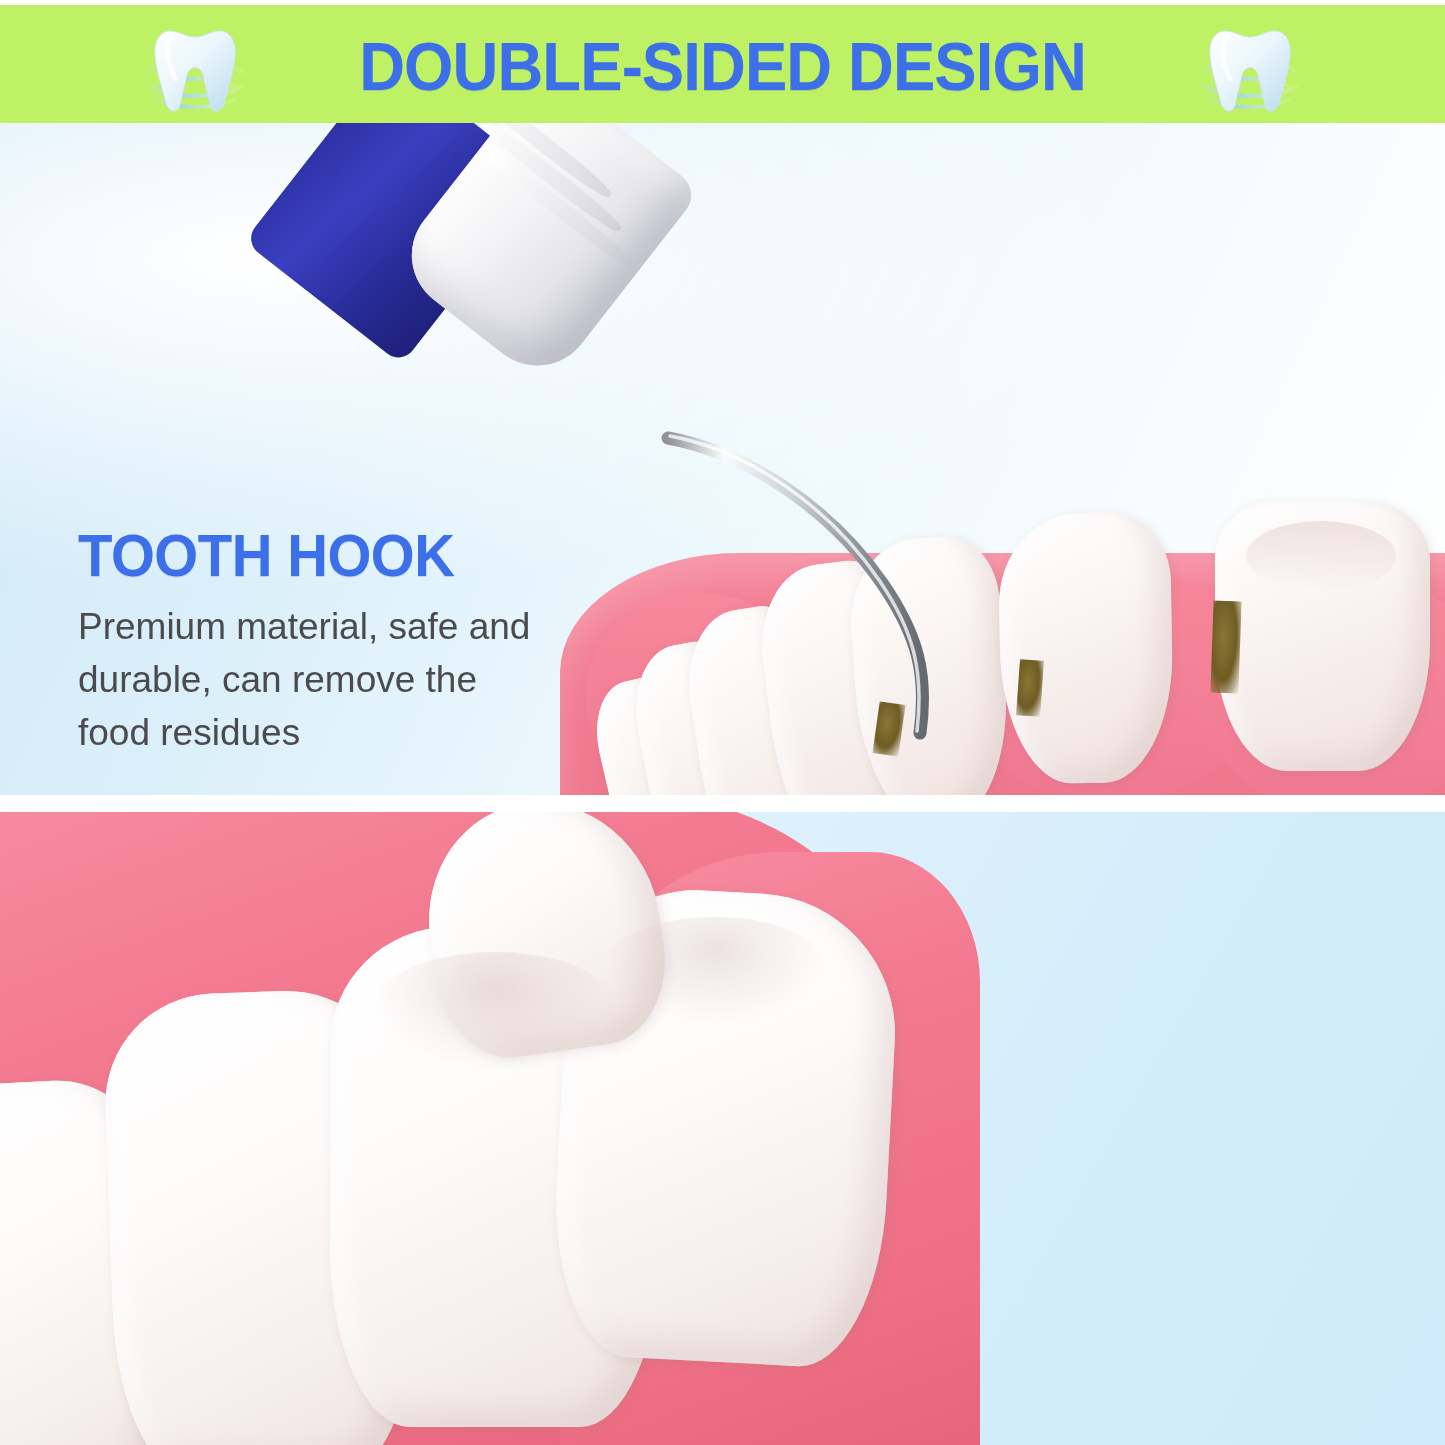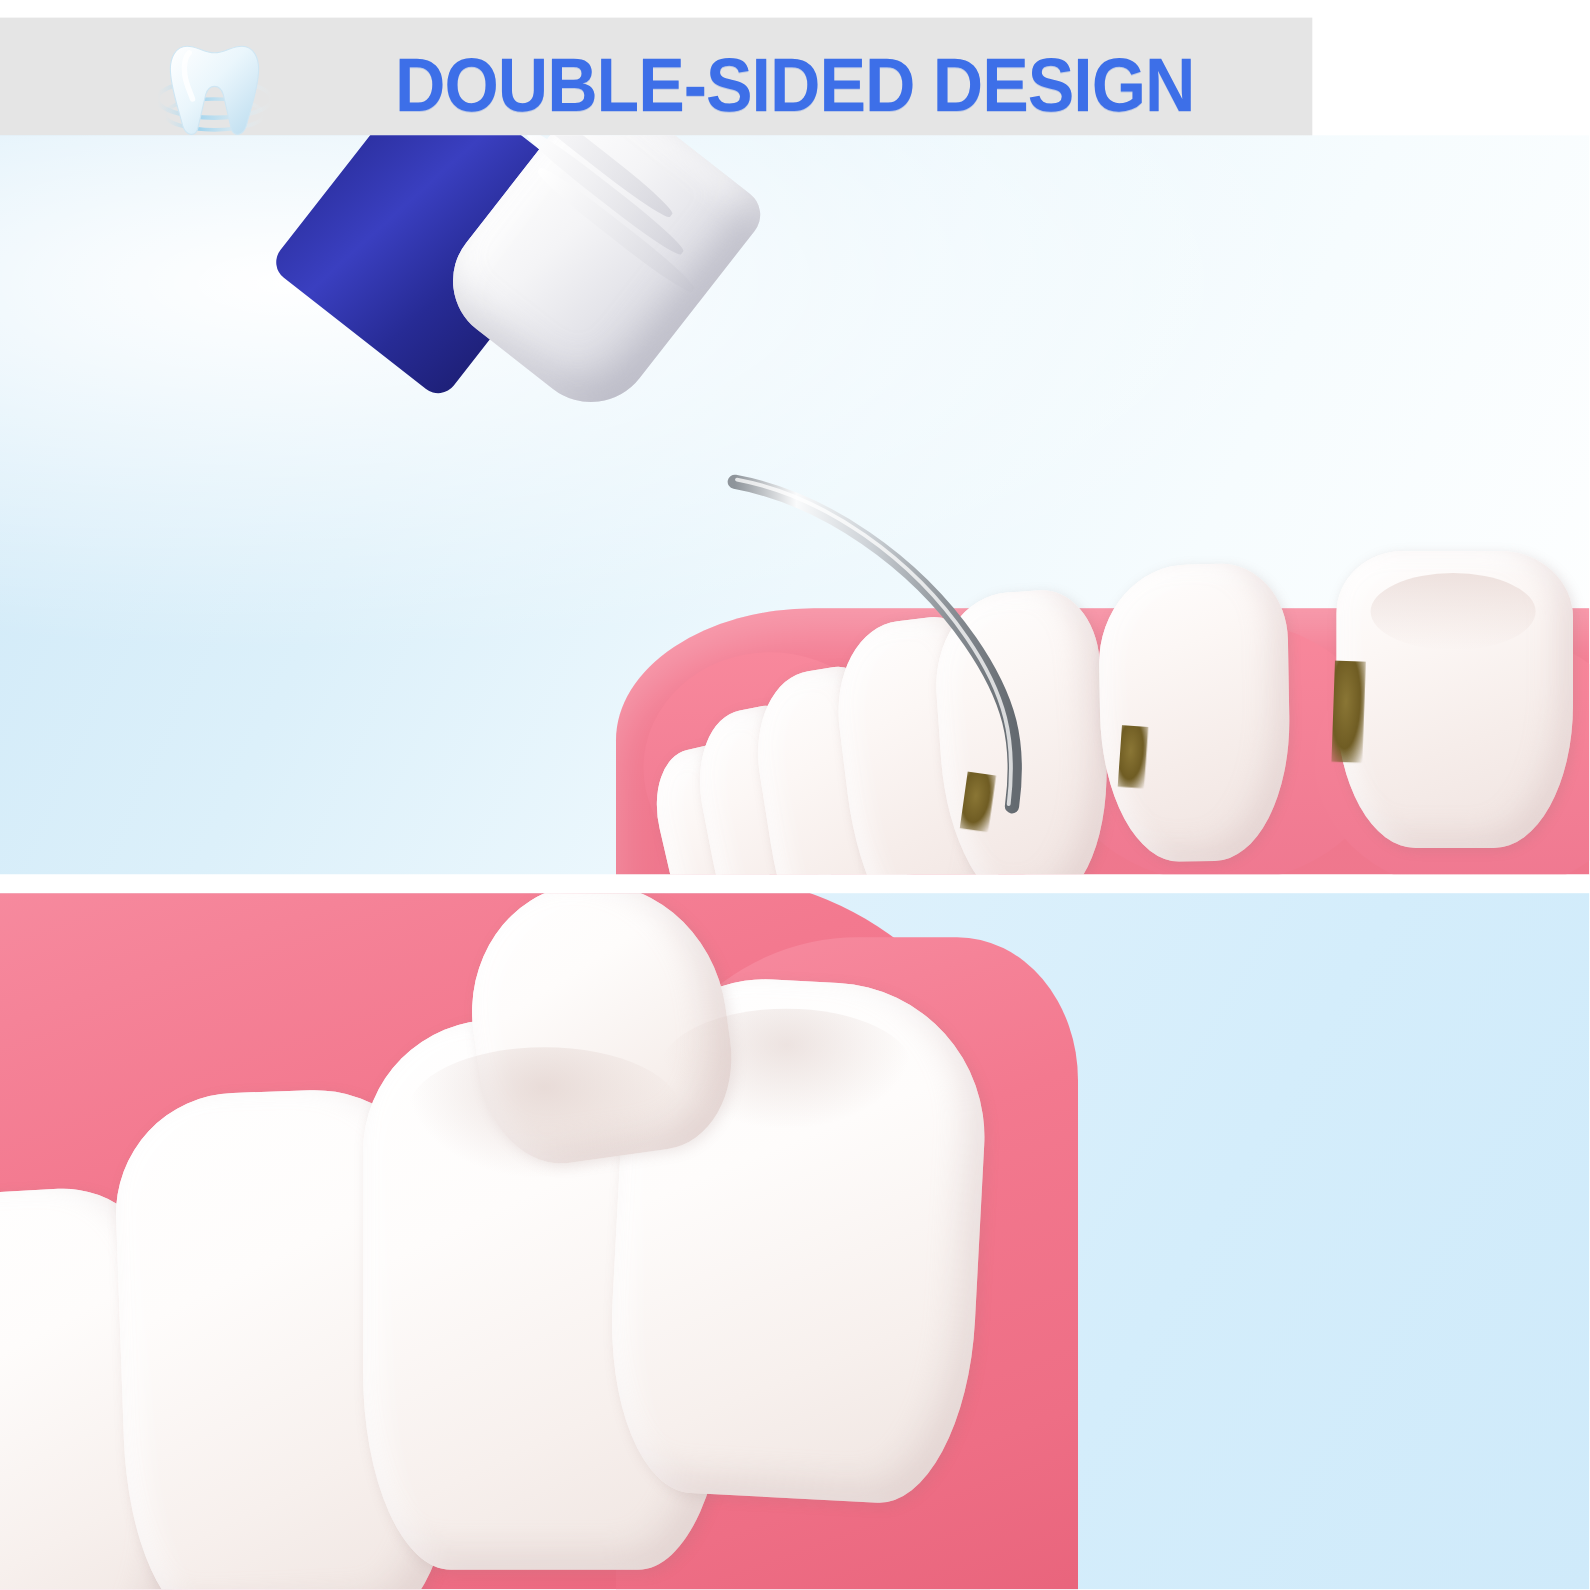--- a/index.html
+++ b/index.html
@@ -7,22 +7,22 @@
 
   #page{
     position:relative;
     width:1445px;height:1445px;
     overflow:hidden;
     background:#ffffff;
   }
 
   
   #header{
-    position:absolute;left:0;top:16px;width:1193px;height:123px;
-    background:#e5e5e5;
+    position:absolute;left:0;top:5px;width:1445px;height:123px;
+    background:#bef264;
     overflow:hidden;
   }
   #header-title{
     position:absolute;left:0;top:0;width:1445px;height:123px;
     display:flex;align-items:center;justify-content:center;
     font-family:"Liberation Sans",sans-serif;
     font-weight:bold;
     font-size:69px;
     letter-spacing:-1px;
     color:#3D6FE8;
@@ -223,20 +223,28 @@
 
     <div id="tool-top">
       <div class="handle-blue" style="left:-60px;top:-30px;width:200px;height:235px;border-radius:18px;transform:rotate(38deg);"></div>
       <div class="ferrule" style="left:90px;top:-20px;width:200px;height:250px;border-radius:24px 24px 56px 56px;transform:rotate(38deg);
                   box-shadow:inset -22px -10px 36px rgba(160,160,175,.45), inset 16px 10px 30px rgba(255,255,255,.95);"></div>
       <div class="ferrule-rib" style="left:96px;top:10px;width:178px;height:16px;transform:rotate(38deg);"></div>
       <div class="ferrule-rib" style="left:106px;top:44px;width:178px;height:16px;transform:rotate(38deg);"></div>
       <div class="ferrule-rib" style="left:116px;top:78px;width:178px;height:16px;transform:rotate(38deg);"></div>
     </div>
 
+    <div id="txt-hook" class="txt-block">
+      <div class="head-blue">TOOTH HOOK</div>
+      <div class="body-gray">
+        <span>Premium material, safe and</span>
+        <span>durable, can remove the</span>
+        <span>food residues</span>
+      </div>
+    </div>
   </div>
 
   <div id="divider"></div>
 
   <div id="panel-eraser">
 
     <div class="gum-bot" style="left:-120px;top:-20px;width:1020px;height:680px;border-radius:0 280px 0 0 / 0 220px 0 0;"></div>
     <div class="gum-bot" style="left:560px;top:40px;width:420px;height:620px;border-radius:220px 110px 0 0 / 240px 130px 0 0;"></div>
 
     <div class="tooth-bot" style="left:-90px;top:270px;width:250px;height:430px;border-radius:80px 96px 60px 60px / 90px 100px 150px 150px;transform:rotate(-3deg);"></div>

